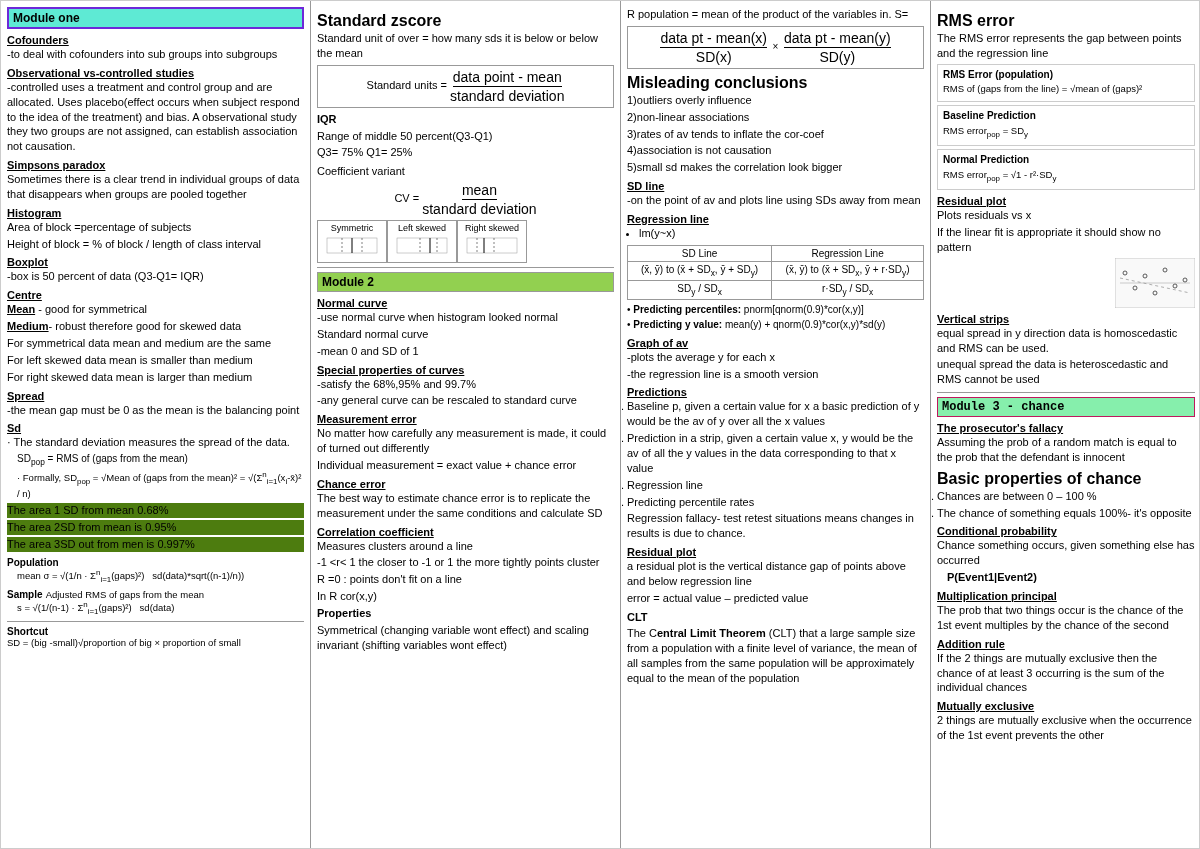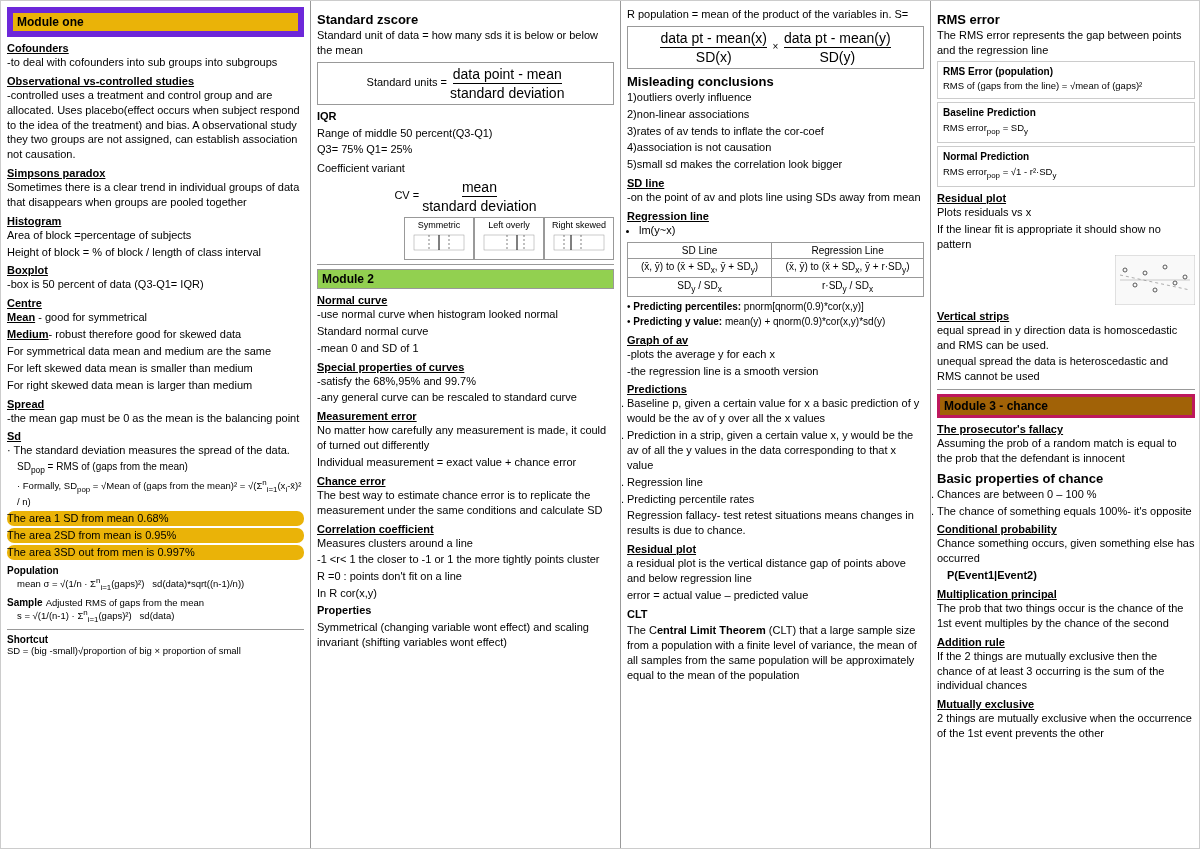--- a/index.html
+++ b/index.html
@@ -23,42 +23,43 @@
       overflow: hidden;
     }
     .col:last-child { border-right: none; }
     .module-header {
       font-weight: bold;
       font-size: 12px;
       padding: 2px 4px;
       margin-bottom: 4px;
     }
     .module1-header {
-      background: #eab308;
-      border: 6px solid #6d28d9;
+      background: #5eead4;
+      border: 2px solid #6d28d9;
     }
     .module2-header {
       background: #92d050;
       border: 1px solid #999;
       color: #000;
     }
     .module3-header {
-      background: #a16207;
-      border: 3px solid #be185d;
+      background: #86efac;
+      border: 1px solid #be185d;
+      font-family: Liberation Mono, monospace;
     }
     .section-title {
       font-weight: bold;
       font-size: 11px;
       text-decoration: underline;
       margin-top: 5px;
       margin-bottom: 1px;
     }
     .section-title-plain {
       font-weight: bold;
-      font-size: 13px;
+      font-size: 16px;
       margin-top: 5px;
       margin-bottom: 1px;
     }
     p { margin-bottom: 2px; line-height: 1.35; }
     ul { margin-left: 14px; margin-bottom: 2px; }
     li { margin-bottom: 1px; line-height: 1.35; }
     .formula-box {
       border: 1px solid #999;
       padding: 3px 6px;
       margin: 4px 0;
@@ -67,40 +68,40 @@
     }
     .indent { margin-left: 10px; }
     .bold { font-weight: bold; }
     .underline { text-decoration: underline; }
     .divider-line {
       border-top: 1px solid #999;
       margin: 4px 0;
     }
     .small { font-size: 10px; }
     .very-small { font-size: 9.5px; }
-    .highlight-yellow { background: #eab308; border-radius: 7px; }
+    .highlight-yellow { background: #4d7c0f; }
     .fraction {
       display: inline-flex;
       flex-direction: column;
       align-items: center;
       vertical-align: middle;
       font-size: 14px;
     }
     .fraction .numerator {
       border-bottom: 1px solid #000;
       padding-bottom: 1px;
       text-align: center;
     }
     .fraction .denominator {
       padding-top: 1px;
       text-align: center;
     }
     .skew-diagrams {
       display: flex;
-      justify-content: flex-end;
+      justify-content: flex-start;
       margin: 3px 0;
     }
     .skew-box {
       border: 1px solid #999;
       padding: 2px 4px;
       font-size: 9px;
       text-align: center;
     }
     .sd-table {
       width: 100%;
@@ -200,21 +201,21 @@
 
     <div style="margin-top:3px; border-top:1px solid #999; padding-top:3px;">
       <span class="bold small">Shortcut</span>
       <p class="very-small">SD = (big -small)√proportion of big × proportion of small</p>
     </div>
   </div>
 
   <div class="col">
     <div>
       <div class="section-title-plain">Standard zscore</div>
-      <p>Standard unit of data = how many sds it is below or below the mean</p>
+      <p>Standard unit of over = how many sds it is below or below the mean</p>
       <div class="formula-box">
         Standard units = <span class="fraction">
           <span class="numerator">data point - mean</span>
           <span class="denominator">standard deviation</span>
         </span>
       </div>
     </div>
 
     <div>
       <p class="bold">IQR</p>
@@ -234,21 +235,21 @@
         <div class="skew-box">
           <div>Symmetric</div>
           <svg width="60" height="25">
             <rect x="5" y="5" width="50" height="15" fill="none" stroke="#999" stroke-width="0.5"></rect>
             <line x1="30" y1="5" x2="30" y2="20" stroke="#000" stroke-width="1"></line>
             <line x1="20" y1="5" x2="20" y2="20" stroke="#000" stroke-width="0.5" stroke-dasharray="2"></line>
             <line x1="40" y1="5" x2="40" y2="20" stroke="#000" stroke-width="0.5" stroke-dasharray="2"></line>
           </svg>
         </div>
         <div class="skew-box">
-          <div>Left overly</div>
+          <div>Left skewed</div>
           <svg width="60" height="25">
             <rect x="5" y="5" width="50" height="15" fill="none" stroke="#999" stroke-width="0.5"></rect>
             <line x1="38" y1="5" x2="38" y2="20" stroke="#000" stroke-width="1"></line>
             <line x1="28" y1="5" x2="28" y2="20" stroke="#000" stroke-width="0.5" stroke-dasharray="2"></line>
             <line x1="45" y1="5" x2="45" y2="20" stroke="#000" stroke-width="0.5" stroke-dasharray="2"></line>
           </svg>
         </div>
         <div class="skew-box">
           <div>Right skewed</div>
           <svg width="60" height="25">

